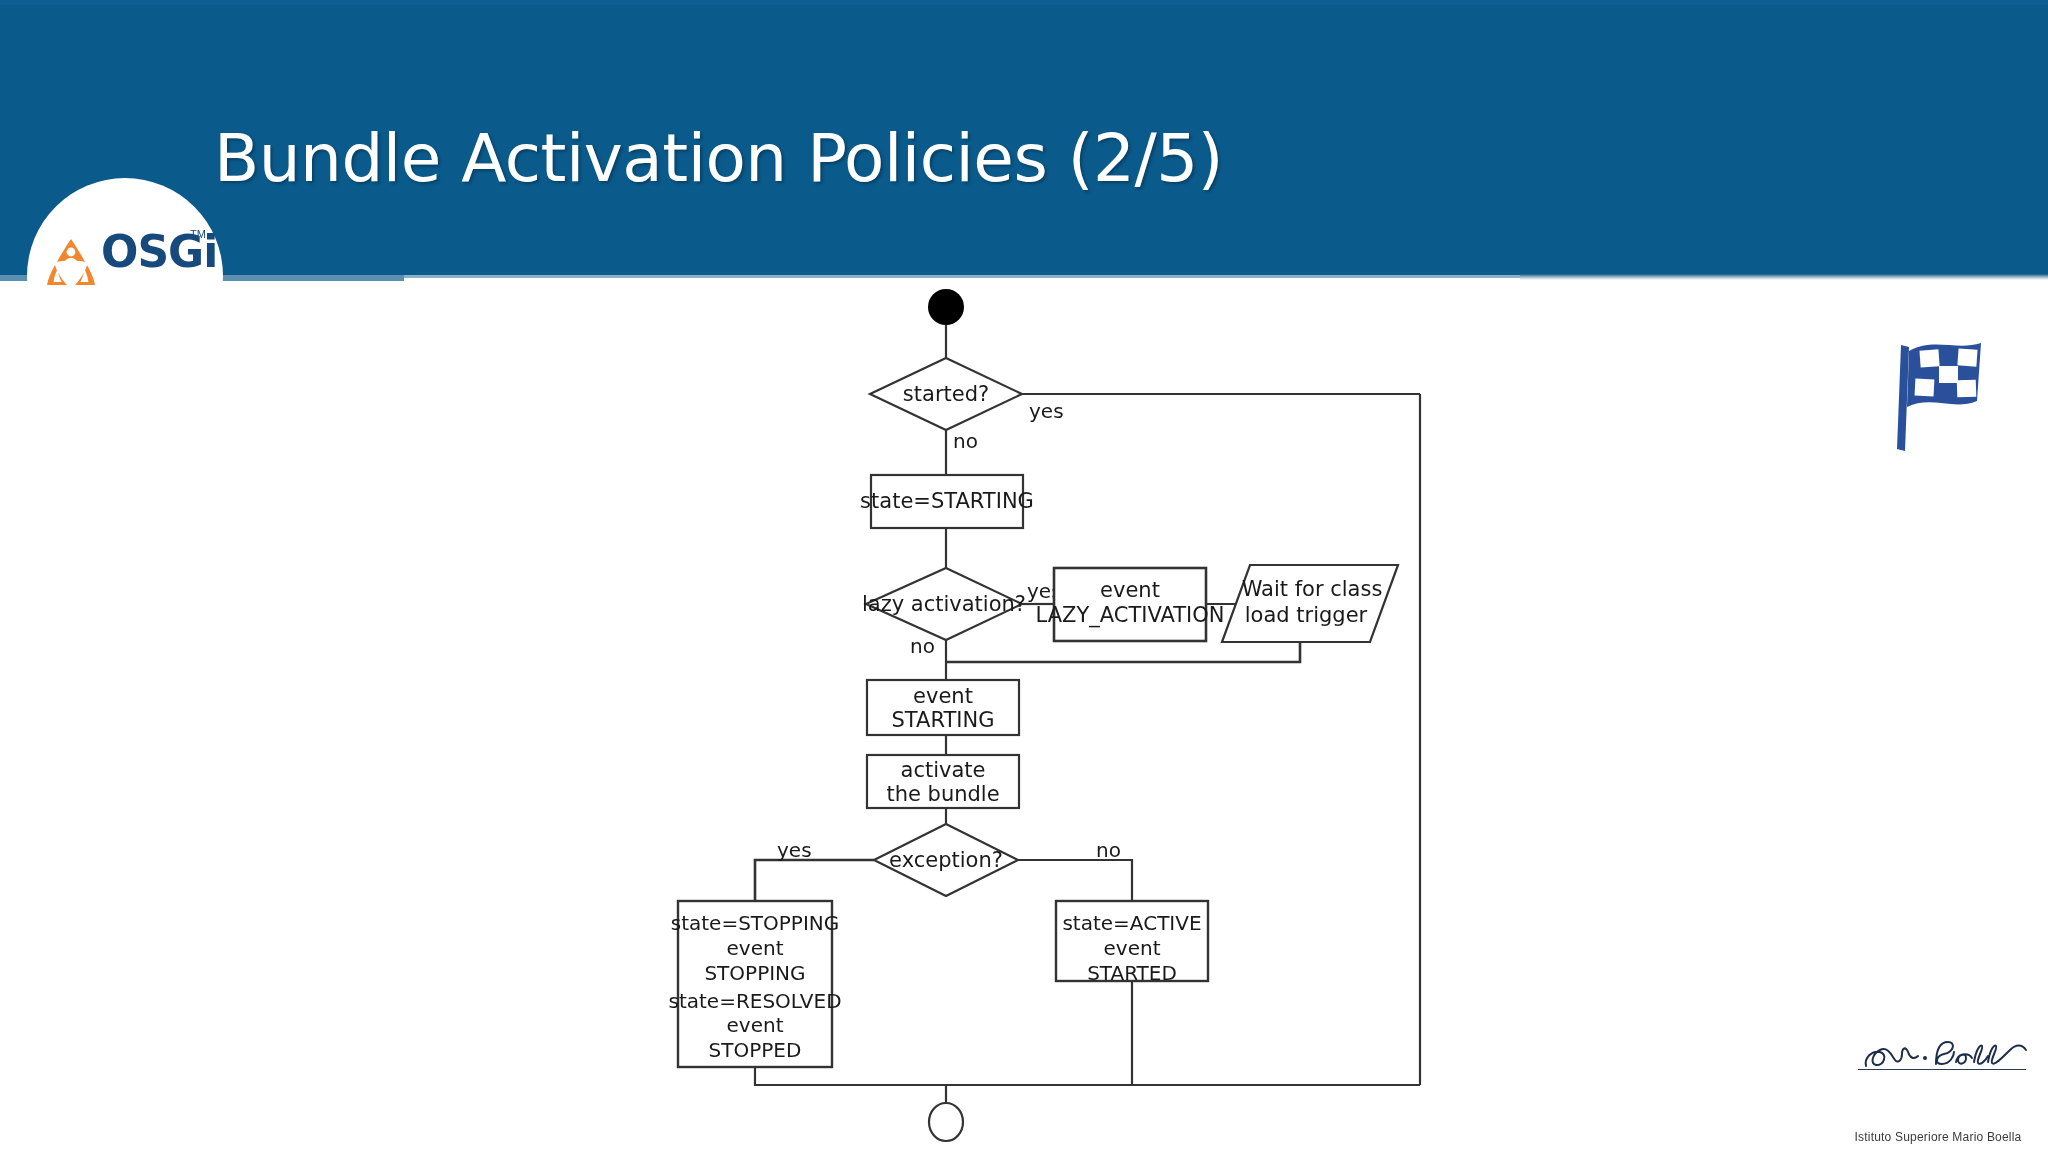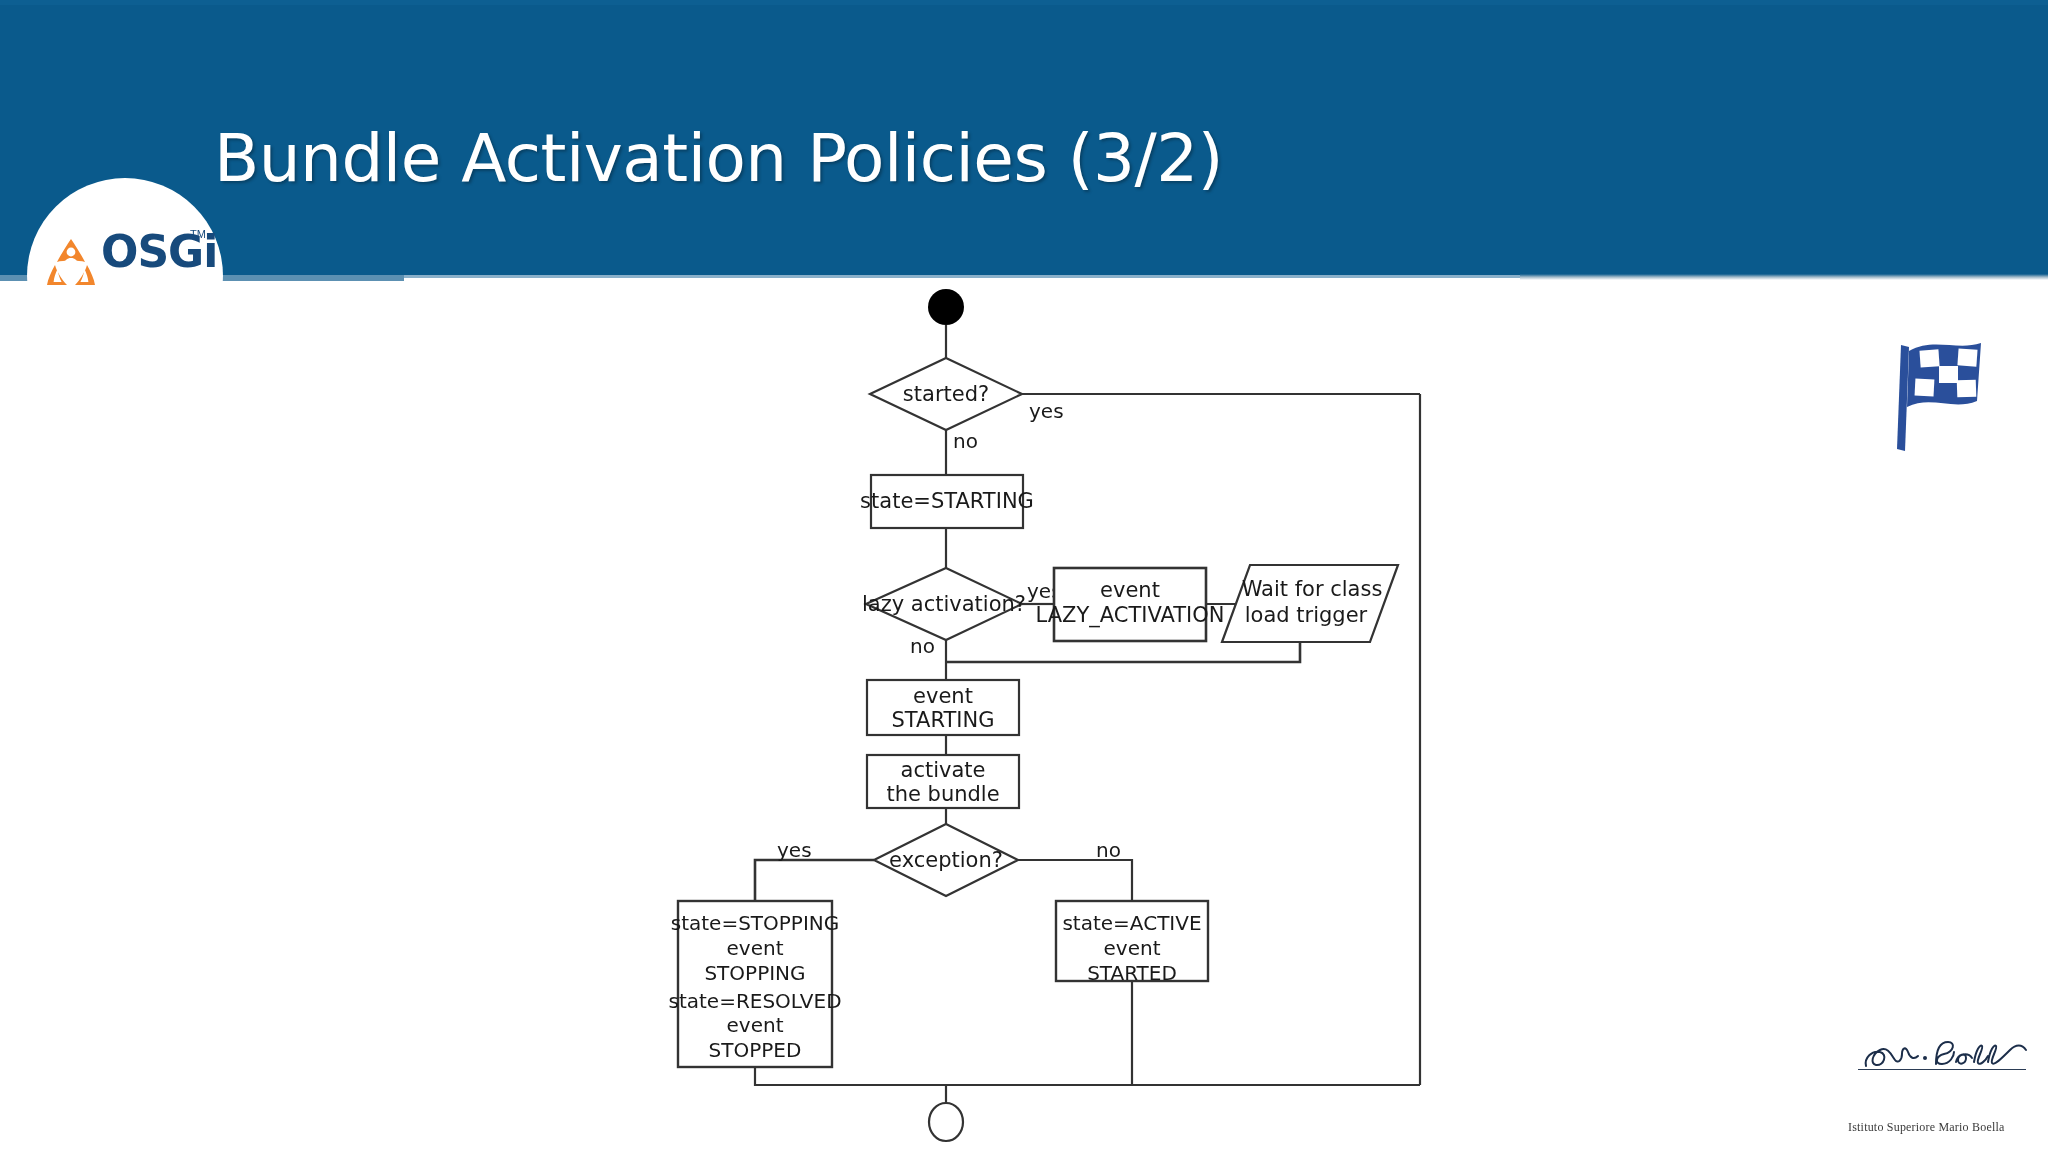--- a/index.html
+++ b/index.html
@@ -168,39 +168,39 @@
     position: absolute;
     left: 10px;
     top: 33px;
     width: 168px;
     height: 1px;
     background: #2b3c55;
   }
   #ismb-sub {
     position: absolute;
     left: 0px;
-    top: 84px;
+    top: 94px;
     width: 180px;
-    text-align: left;
-    font-family: Liberation Serif, serif;
+    text-align: center;
+    font-family: Liberation Sans, sans-serif;
     font-size: 12px;
     color: #3a3a3a;
     letter-spacing: .2px;
   }
 </style>
 </head>
 <body>
 
 <div id="header-band"></div>
 <div id="header-top-edge"></div>
 <div id="header-shadow-left"></div>
 <div id="header-shadow-right"></div>
 <div id="header-shadow-far"></div>
 
-<div id="slide-title">Bundle Activation Policies (3/2)</div>
+<div id="slide-title">Bundle Activation Policies (2/5)</div>
 
 <div id="osgi-logo-wrap">
   <div id="osgi-disc"></div>
   <svg id="osgi-mark" viewBox="0 0 52 48">
     <path d="M26 1 C20 10 15 18 12 24 C18 22 34 22 40 24 C37 18 32 10 26 1 Z" fill="#f2862c"></path>
     <path d="M10 27 C6 34 3 41 2 47 L22 47 C17 42 12 34 10 27 Z" fill="#f2862c"></path>
     <path d="M42 27 C46 34 49 41 50 47 L30 47 C35 42 40 34 42 27 Z" fill="#f2862c"></path>
     <circle cx="26" cy="14" r="4.4" fill="#ffffff"></circle>
     <path d="M26 20 C22 20 19.5 22.6 19.5 25.6 L32.5 25.6 C32.5 22.6 30 20 26 20 Z" fill="#ffffff"></path>
     <path d="M12.5 31 C10.5 35 9 40 8.6 44 L16.6 44 C14.6 40 13 35.5 12.5 31 Z" fill="#ffffff"></path>

